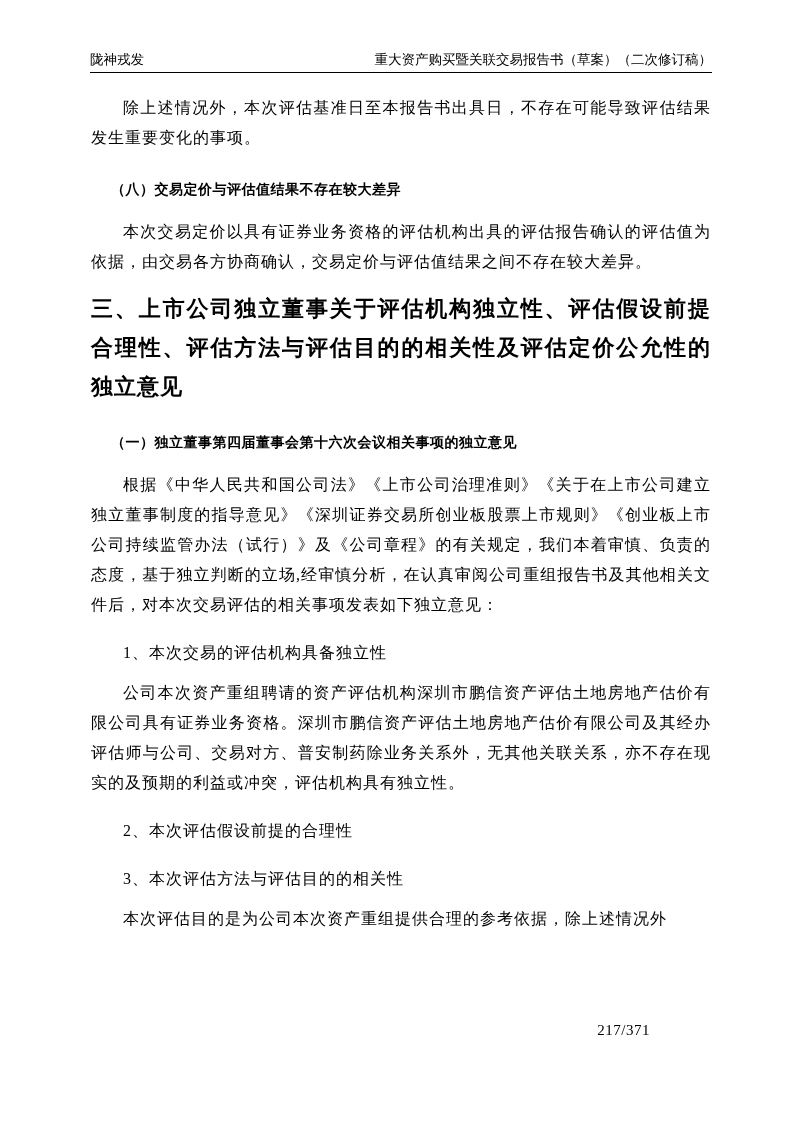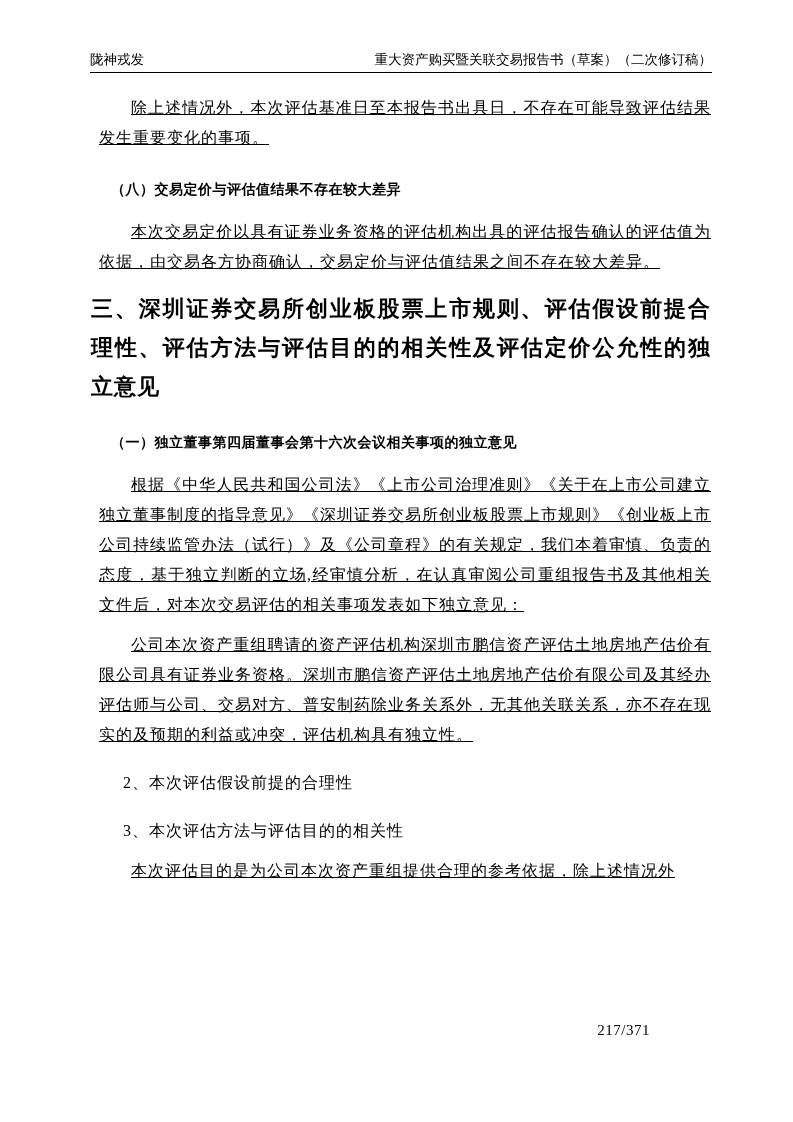--- a/index.html
+++ b/index.html
@@ -35,22 +35,21 @@
     left: 91px;
     top: 93px;
     width: 620px;
   }
   .body-para {
     font-size: 16px;
     line-height: 30px;
     letter-spacing: 1px;
     text-align: justify;
     text-indent: 2em;
-    margin: 12px 0 0 8px;
-    text-decoration: underline;
+    margin: 12px 0 0 0;
   }
   .body-para.first {
     margin-top: 0;
   }
   .num-title {
     font-size: 16px;
     line-height: 30px;
     letter-spacing: 1px;
     text-indent: 2em;
     margin: 18px 0 0 0;
@@ -96,26 +95,27 @@
   </div>
 
   <div class="content">
 
     <p class="body-para first">除上述情况外，本次评估基准日至本报告书出具日，不存在可能导致评估结果发生重要变化的事项。</p>
 
     <div class="h2-heading">（八）交易定价与评估值结果不存在较大差异</div>
 
     <p class="body-para">本次交易定价以具有证券业务资格的评估机构出具的评估报告确认的评估值为依据，由交易各方协商确认，交易定价与评估值结果之间不存在较大差异。</p>
 
-    <div class="h1-heading">三、深圳证券交易所创业板股票上市规则、评估假设前提合理性、评估方法与评估目的的相关性及评估定价公允性的独立意见</div>
+    <div class="h1-heading">三、上市公司独立董事关于评估机构独立性、评估假设前提合理性、评估方法与评估目的的相关性及评估定价公允性的独立意见</div>
 
     <div class="h2-heading">（一）独立董事第四届董事会第十六次会议相关事项的独立意见</div>
 
     <p class="body-para">根据《中华人民共和国公司法》《上市公司治理准则》《关于在上市公司建立独立董事制度的指导意见》《深圳证券交易所创业板股票上市规则》《创业板上市公司持续监管办法（试行）》及《公司章程》的有关规定，我们本着审慎、负责的态度，基于独立判断的立场,经审慎分析，在认真审阅公司重组报告书及其他相关文件后，对本次交易评估的相关事项发表如下独立意见：</p>
 
+    <p class="num-title">1、本次交易的评估机构具备独立性</p>
     <p class="body-para num-body">公司本次资产重组聘请的资产评估机构深圳市鹏信资产评估土地房地产估价有限公司具有证券业务资格。深圳市鹏信资产评估土地房地产估价有限公司及其经办评估师与公司、交易对方、普安制药除业务关系外，无其他关联关系，亦不存在现实的及预期的利益或冲突，评估机构具有独立性。</p>
 
     <p class="num-title">2、本次评估假设前提的合理性</p>
 
     <p class="num-title">3、本次评估方法与评估目的的相关性</p>
     <p class="body-para num-body">本次评估目的是为公司本次资产重组提供合理的参考依据，除上述情况外</p>
 
   </div>
 
   <div class="page-number">217/371</div>

